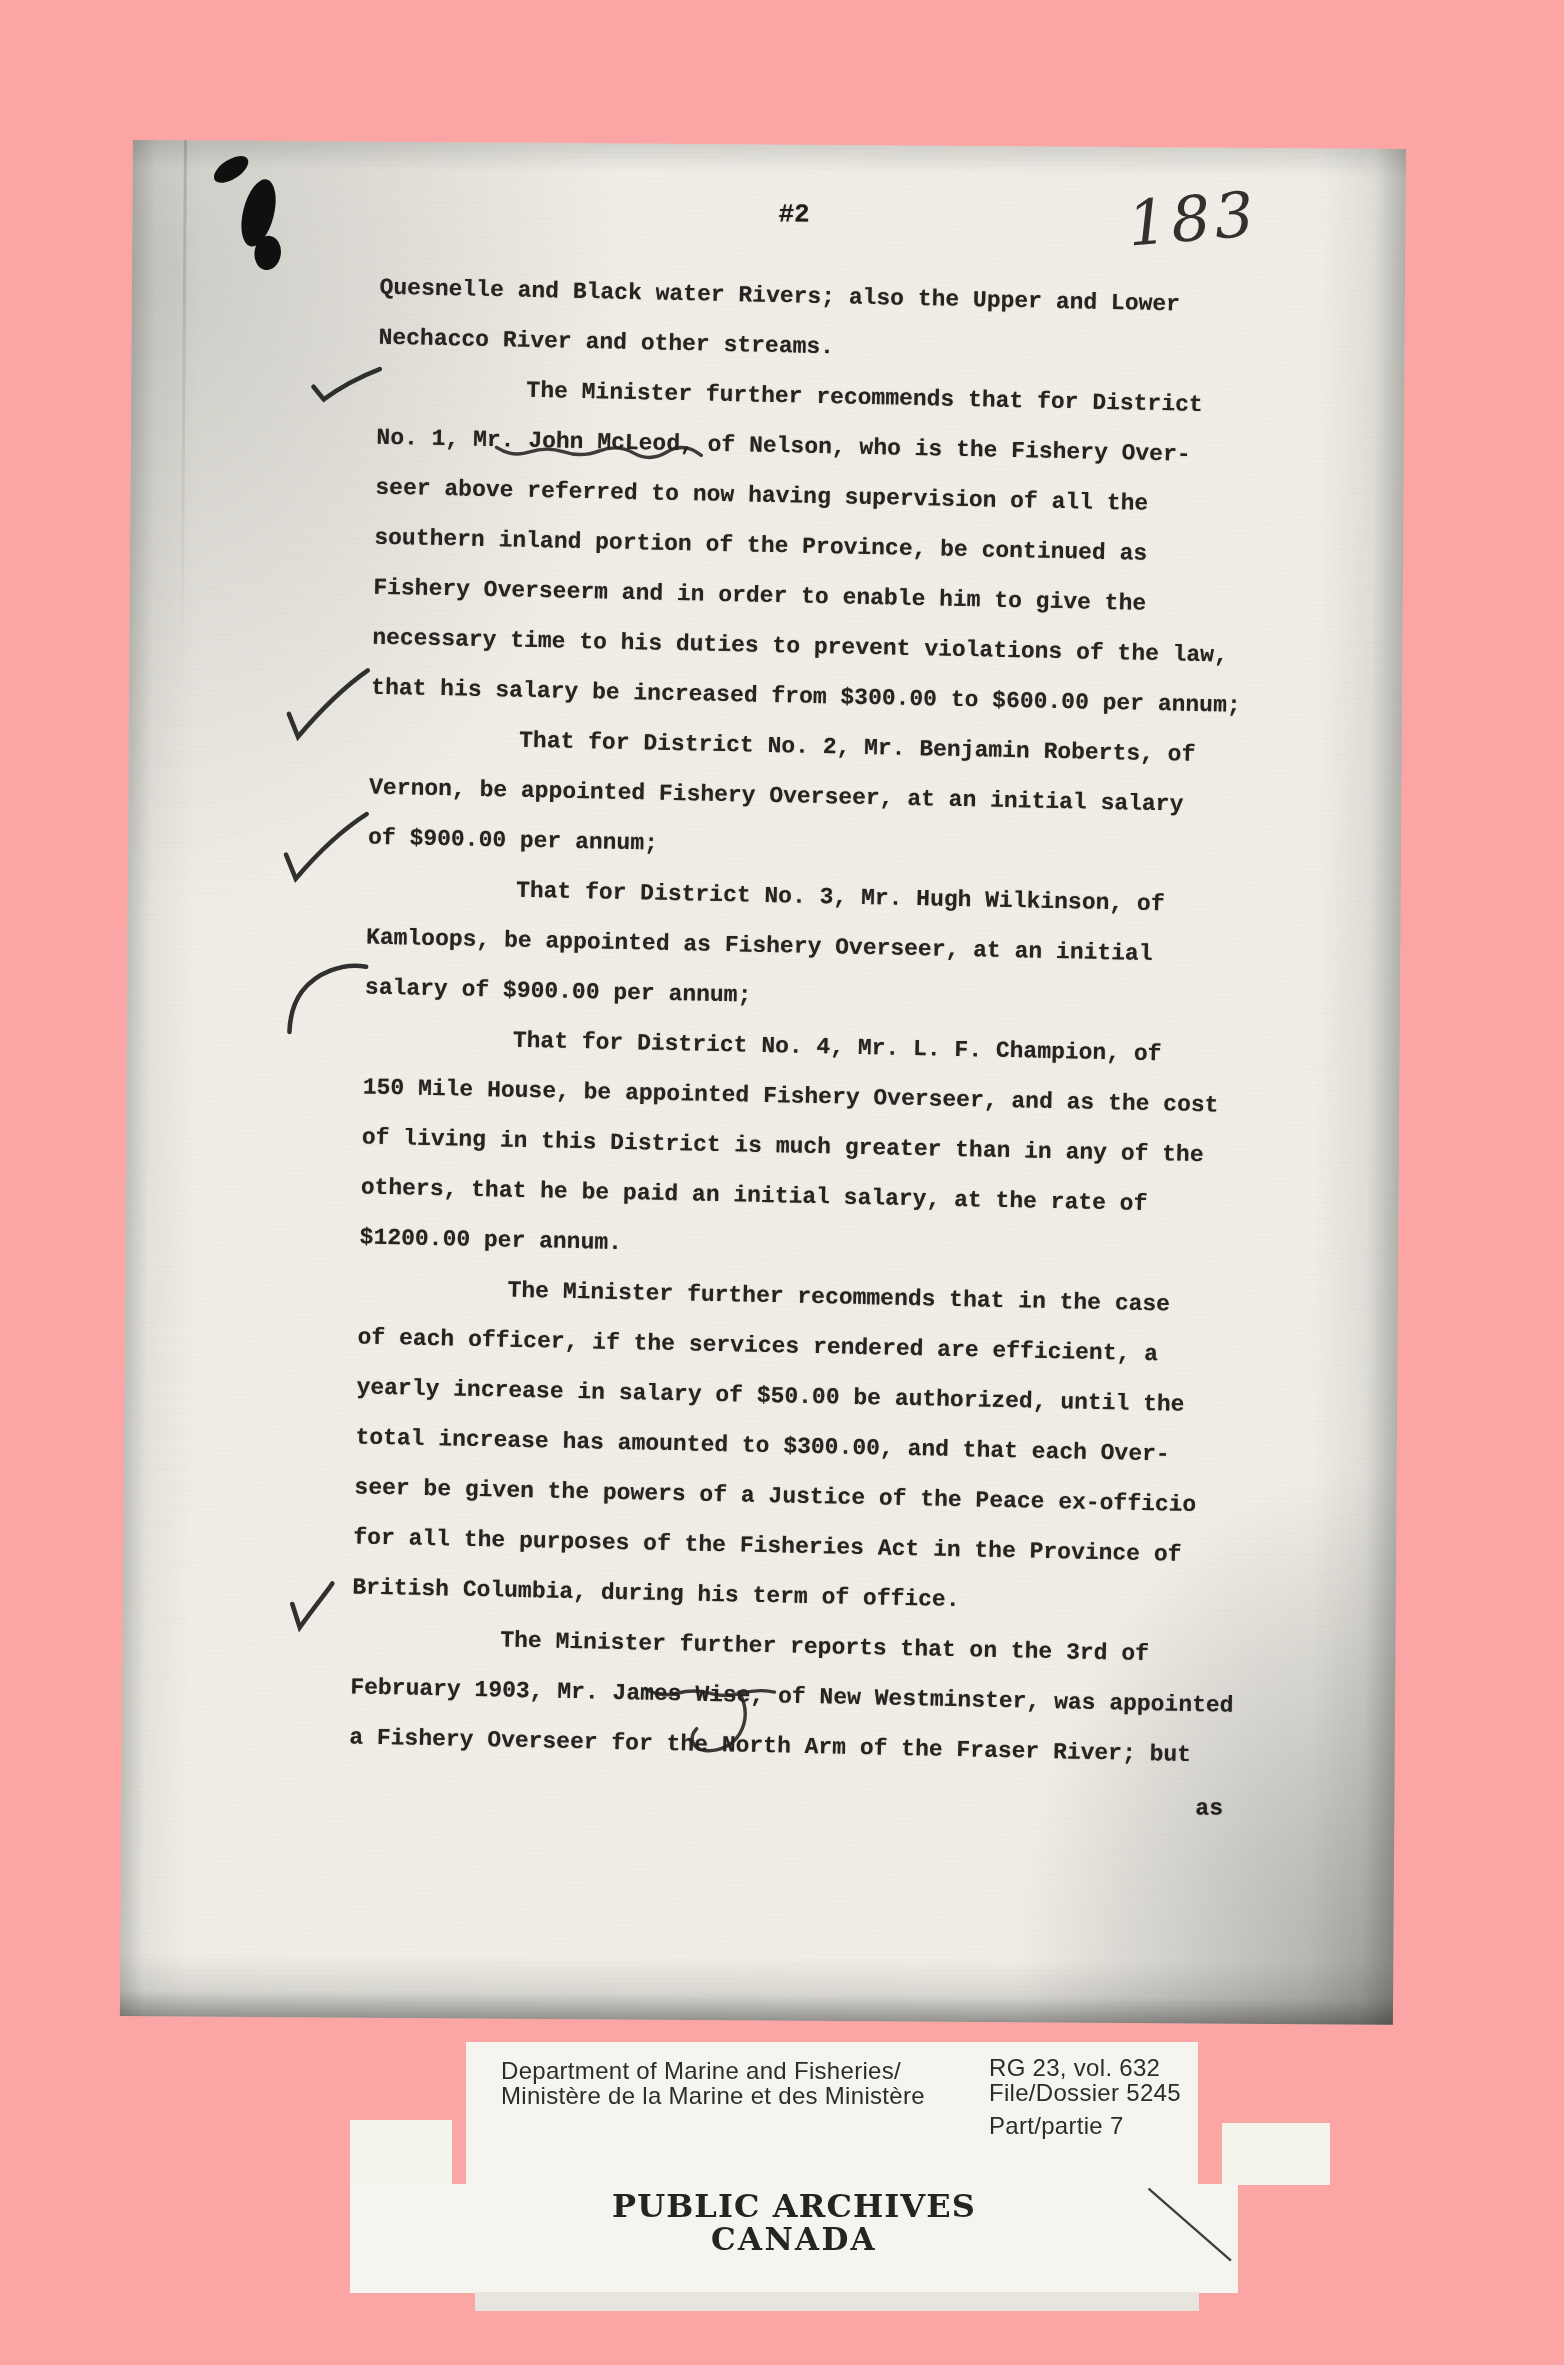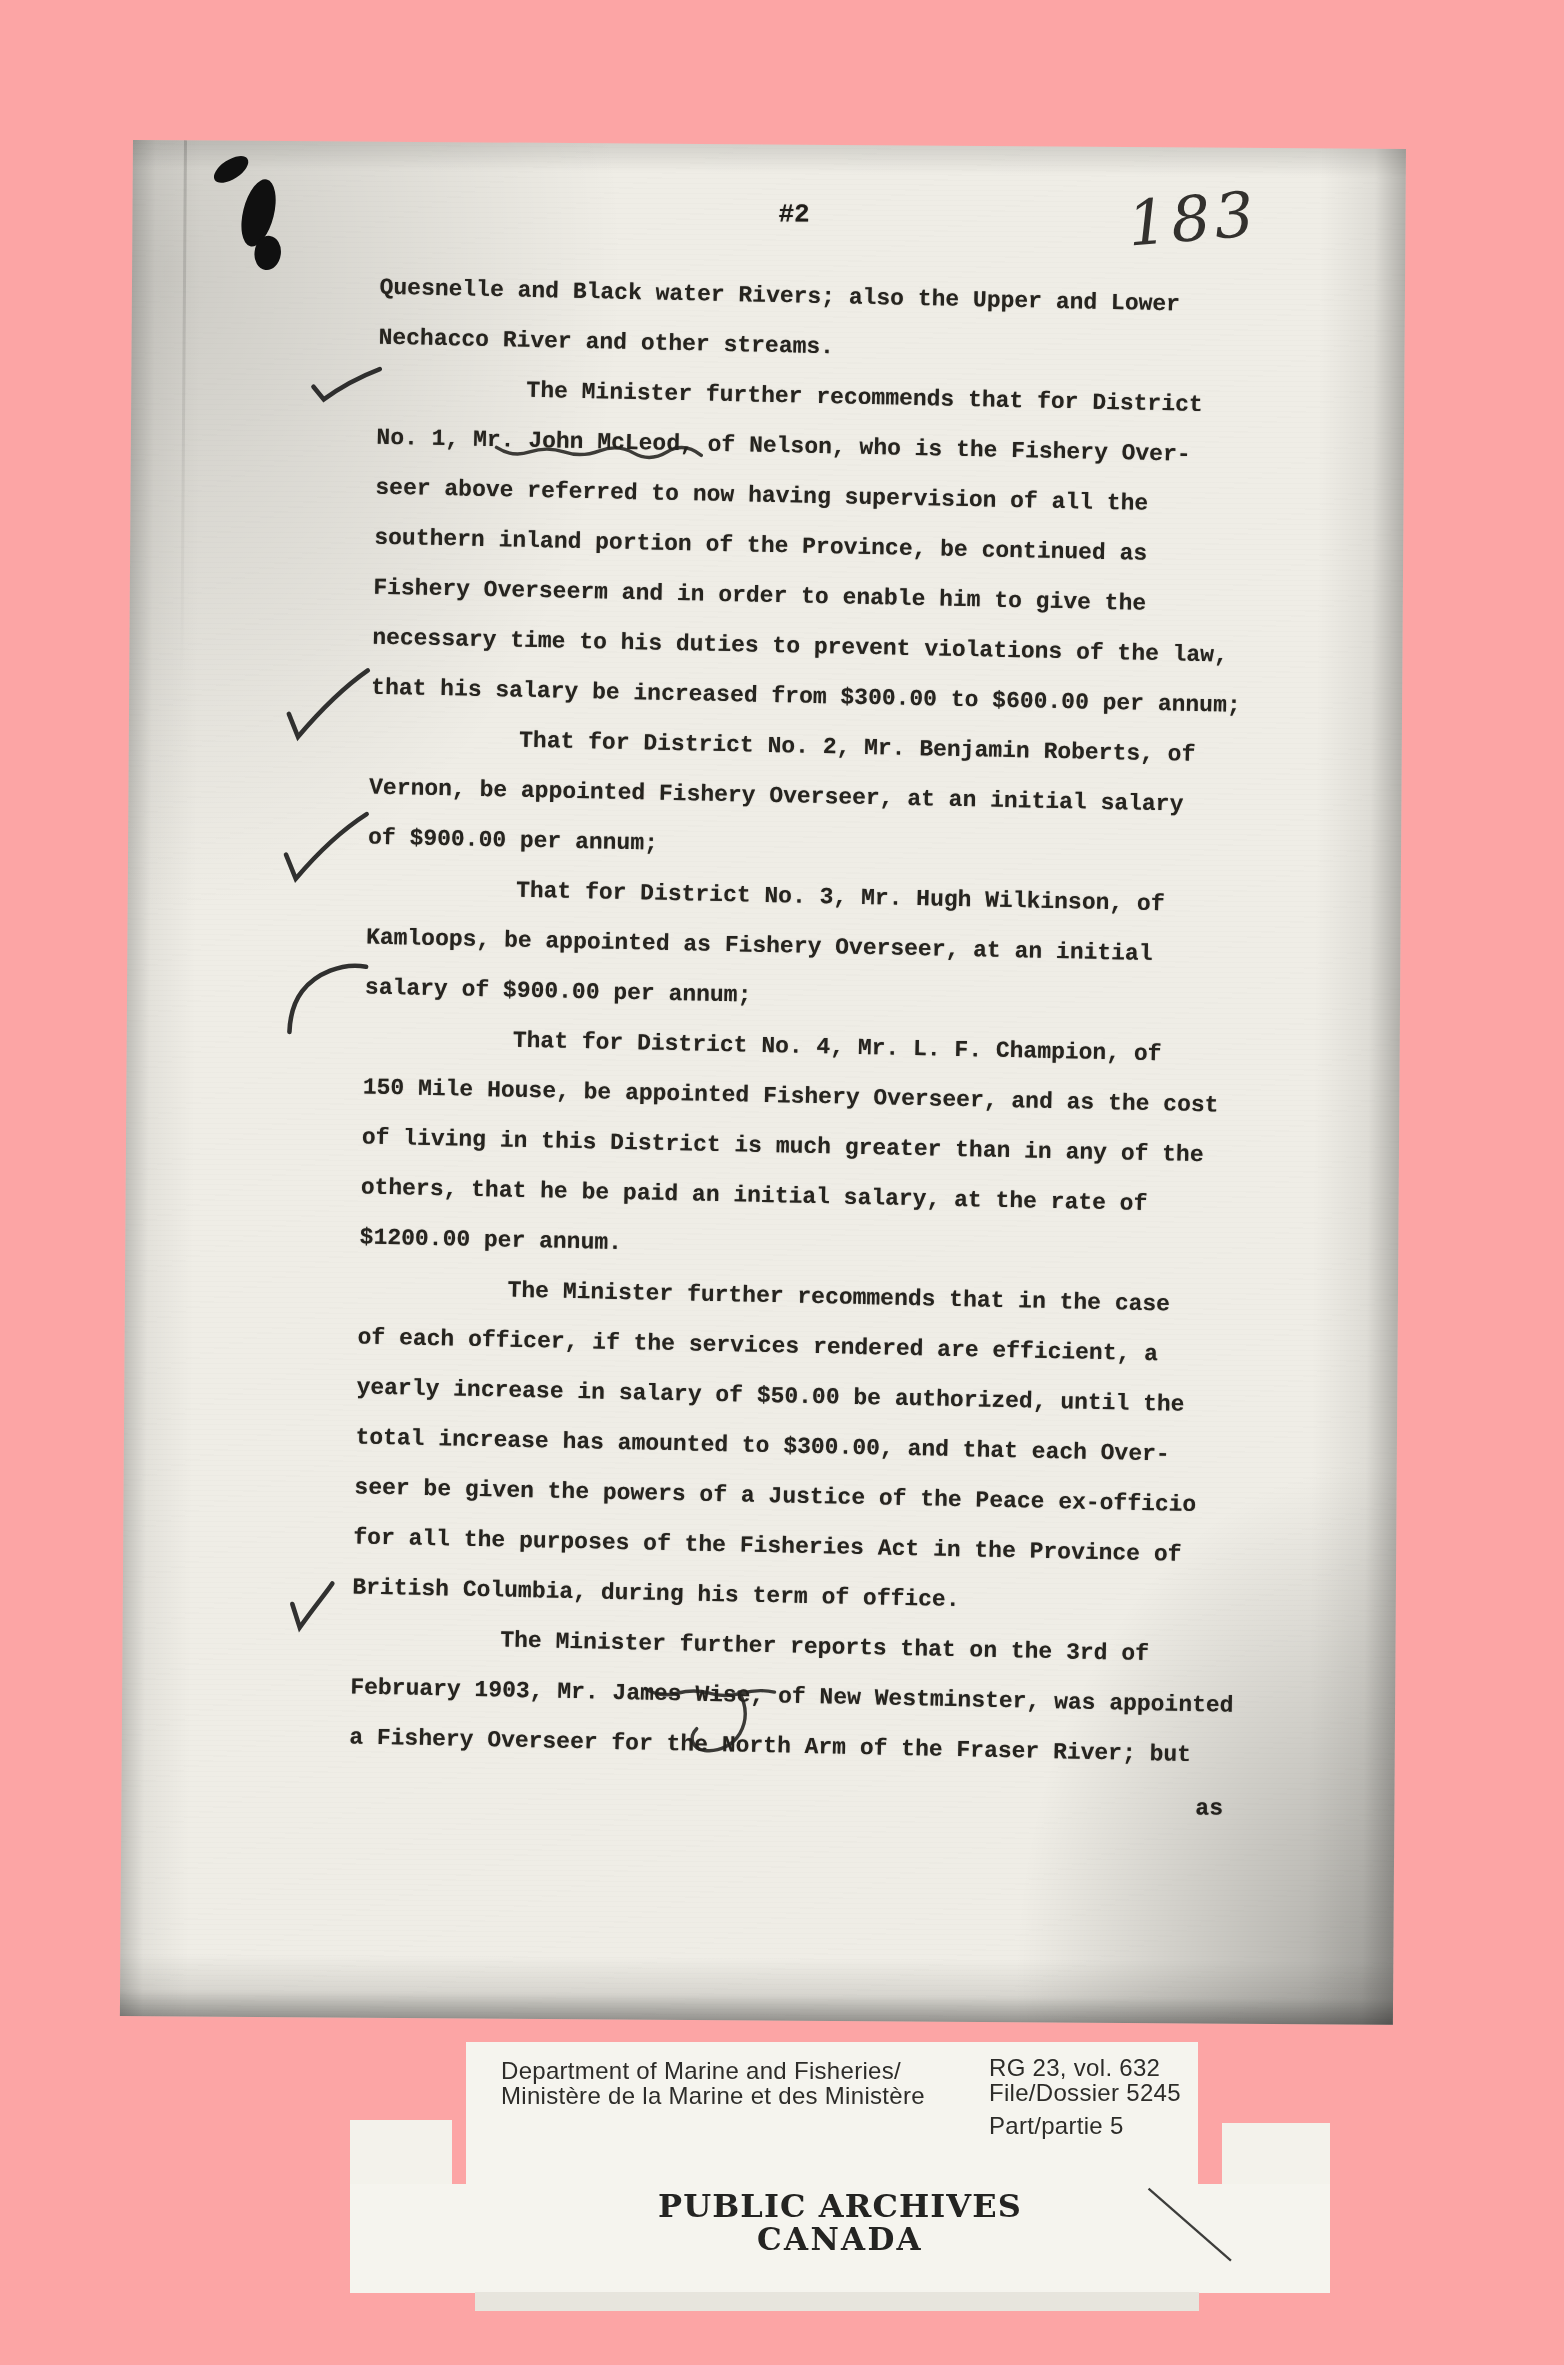--- a/index.html
+++ b/index.html
@@ -45,21 +45,21 @@
   .label-strip{position:absolute;left:466px;top:2042px;width:732px;height:142px;
          background:#f5f4ee;color:#2d2c29;}
   .label-col-left{position:absolute;left:35px;top:16px;font-size:24px;line-height:25px;
          font-weight:400;letter-spacing:0.3px;}
   .label-col-right{position:absolute;left:523px;top:12.6px;font-size:24px;line-height:25px;
          font-weight:400;letter-spacing:0.3px;}
   .label-part{margin-top:8px;}
 
   .stamp-tab-left{position:absolute;left:350px;top:2120px;width:102px;height:65px;background:#f3f2eb;}
   .stamp-tab-right{position:absolute;left:1222px;top:2123px;width:108px;height:62px;background:#f3f2eb;}
-  .stamp-box{position:absolute;left:350px;top:2184px;width:980px;height:109px;background:#f5f4ee;
+  .stamp-box{position:absolute;left:350px;top:2184px;width:888px;height:109px;background:#f5f4ee;
          text-align:center;color:#242422;}
   .stamp-box .s1{margin-top:4.6px;font-family:"DejaVu Serif","Liberation Serif",serif;
          font-weight:700;font-size:32px;line-height:34px;letter-spacing:1.1px;}
   .stamp-box .s2{font-family:"DejaVu Serif","Liberation Serif",serif;
          font-weight:700;font-size:32px;line-height:33px;letter-spacing:1.1px;}
   .stamp-box .s3{font-family:"DejaVu Serif","Liberation Serif",serif;
          font-weight:700;font-size:31px;line-height:33px;letter-spacing:2.3px;}
   .stamp-sliver{position:absolute;left:475px;top:2292px;width:724px;height:19.4px;background:#e7e5dd;}
 
   
@@ -79,21 +79,21 @@
   </div>
 
   <div class="label-strip">
     <div class="label-col-left">
       <div>Department of Marine and Fisheries/</div>
       <div>Ministère de la Marine et des Ministère</div>
     </div>
     <div class="label-col-right">
       <div>RG 23, vol. 632</div>
       <div>File/Dossier 5245</div>
-      <div class="label-part">Part/partie 5</div>
+      <div class="label-part">Part/partie 7</div>
     </div>
   </div>
 
   <div class="stamp-tab-left"></div>
   <div class="stamp-tab-right"></div>
   <div class="stamp-box">
     <div class="s1">PUBLIC ARCHIVES</div>
     <div class="s3">CANADA</div>
   </div>
   <div class="stamp-sliver"></div>

